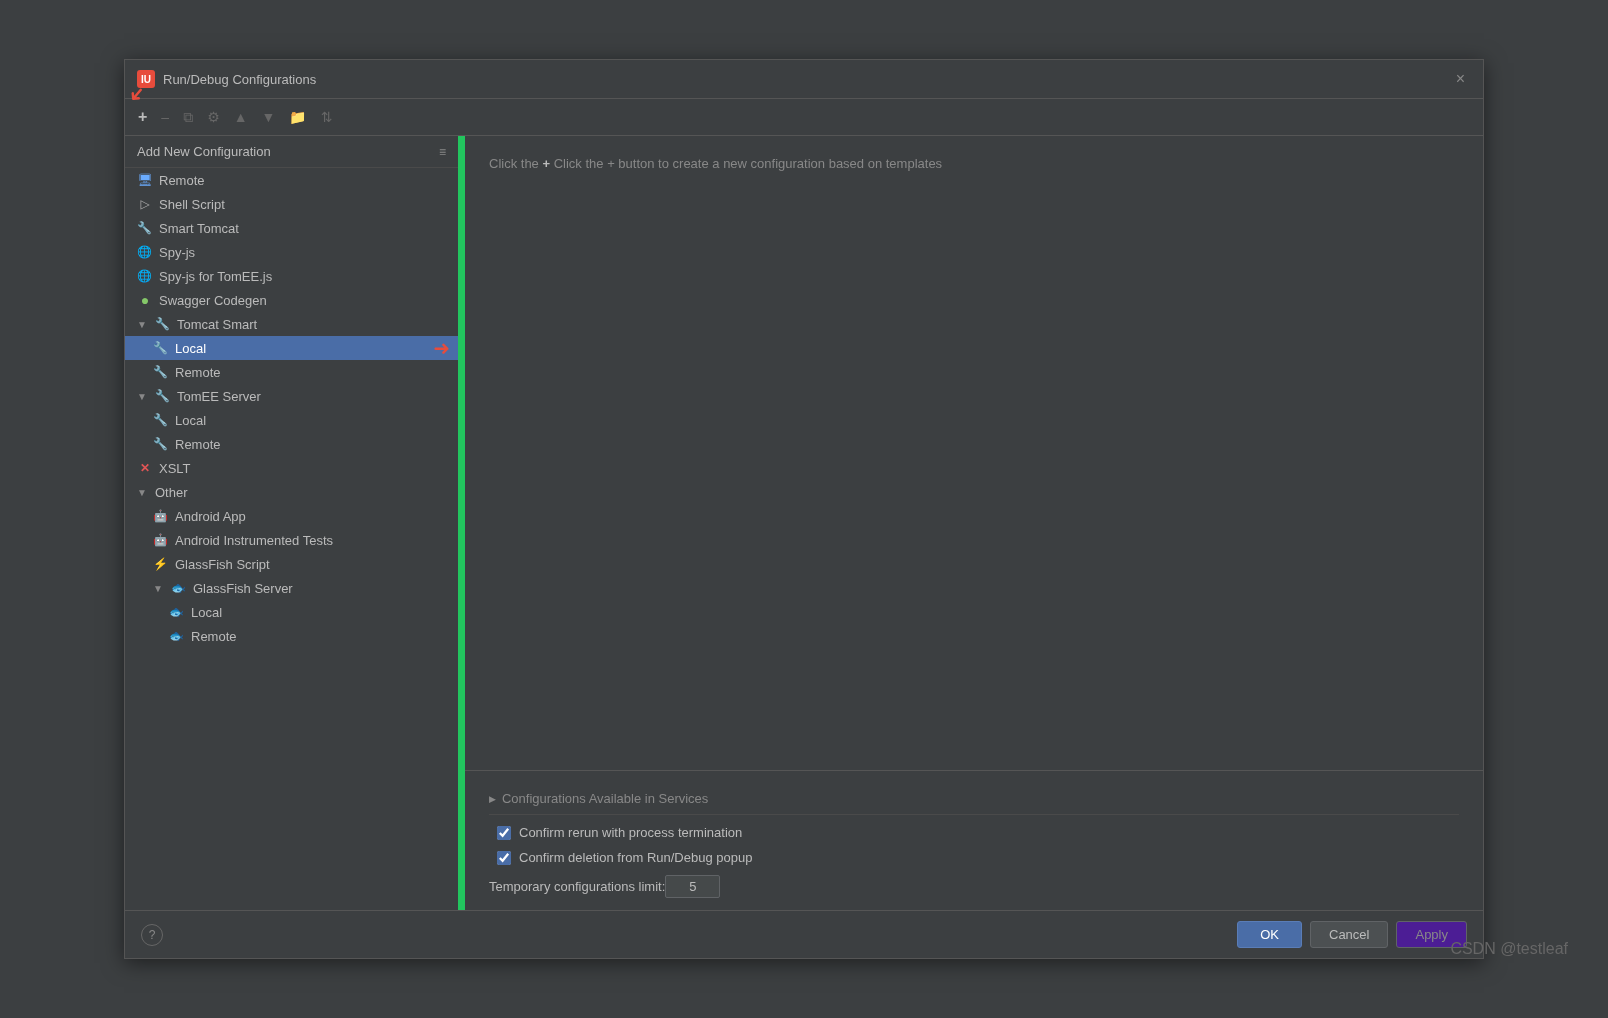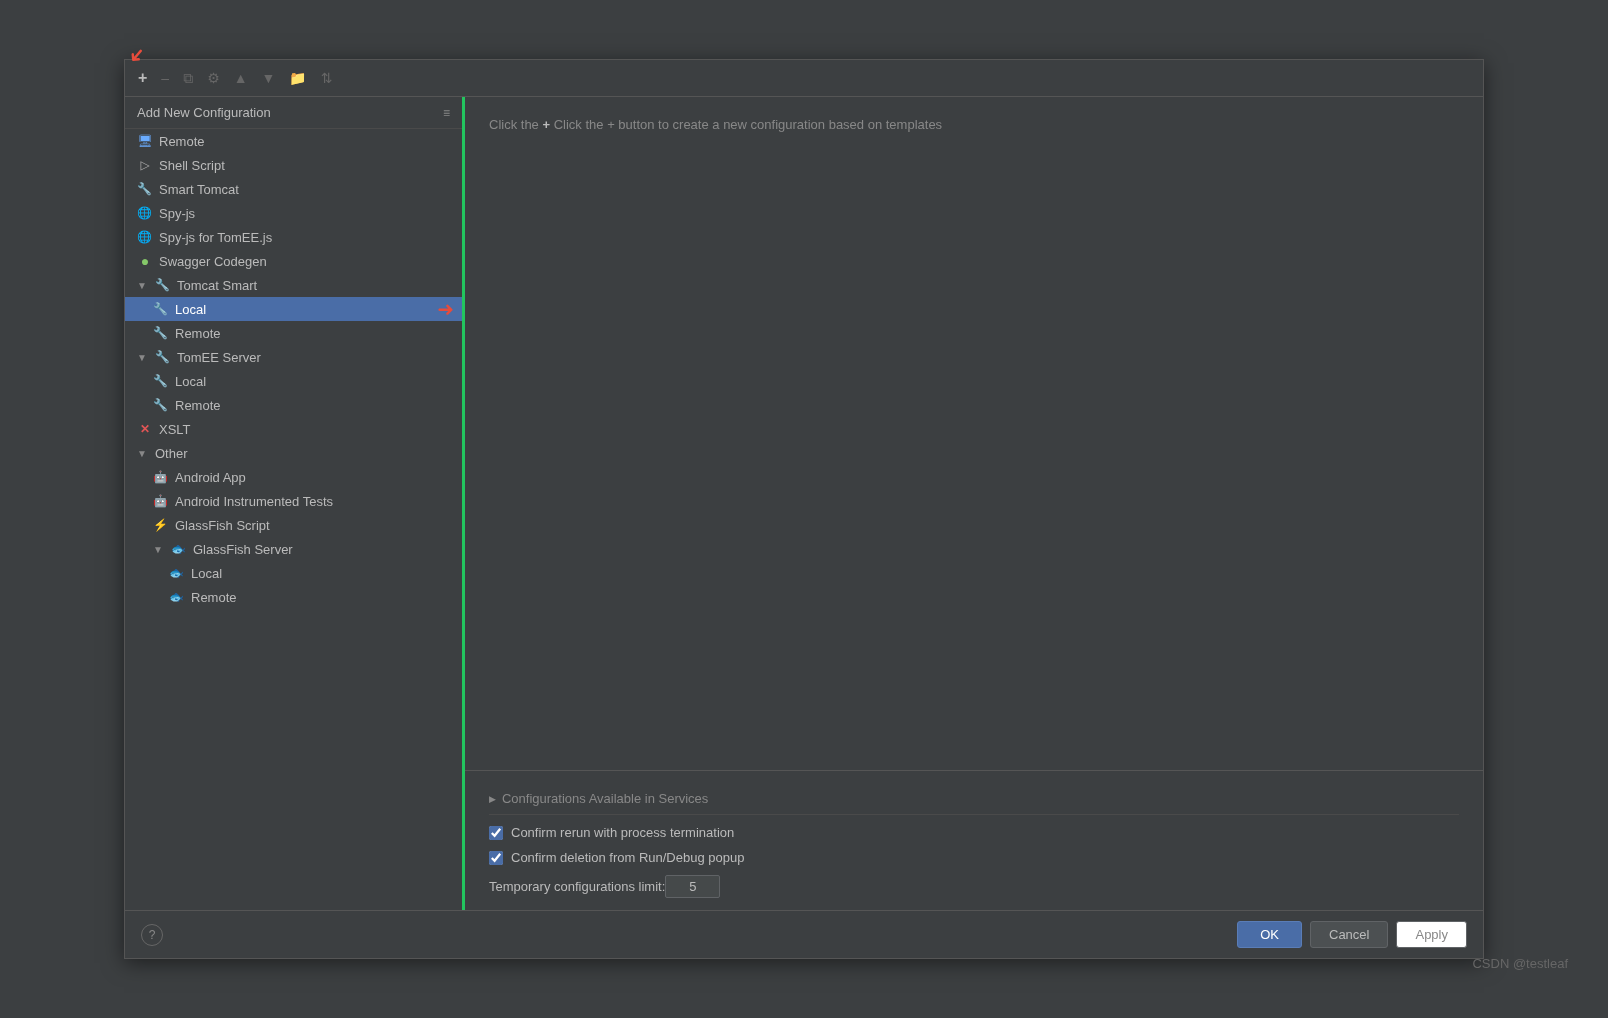--- a/index.html
+++ b/index.html
@@ -83,21 +83,21 @@
     .main-content {
       display: flex;
       flex: 1;
       overflow: hidden;
       border-top: 1px solid #555555;
     }
     .left-panel {
       width: 340px;
       flex-shrink: 0;
       background: #3c3f41;
-      border-right: 3px solid #22c55e;
+      border-right: 7px solid #22c55e;
       display: flex;
       flex-direction: column;
       overflow: hidden;
     }
     .left-panel-header {
       padding: 8px 12px;
       display: flex;
       align-items: center;
       justify-content: space-between;
       border-bottom: 1px solid #4a4a4a;
@@ -198,21 +198,21 @@
       cursor: pointer;
     }
     .expand-triangle {
       font-size: 9px;
       color: #888;
     }
     .checkbox-row {
       display: flex;
       align-items: center;
       gap: 8px;
-      margin: 10px 0 6px 0;
+      margin: 10px 0 6px 8px;
       color: #bbbbbb;
       font-size: 13px;
     }
     .checkbox-row input[type=checkbox] {
       accent-color: #4a6da7;
       width: 14px;
       height: 14px;
     }
     .config-limit-row {
       display: flex;
@@ -273,44 +273,51 @@
     .btn-cancel {
       background: #4c5052;
       border: 1px solid #606366;
       color: #bbbbbb;
       padding: 5px 18px;
       cursor: pointer;
       font-size: 13px;
       border-radius: 3px;
     }
     .btn-apply {
-      background: #ffffff;
+      background: #4c1d95;
       border: 1px solid #606366;
       color: #888;
       padding: 5px 18px;
       cursor: pointer;
       font-size: 13px;
       border-radius: 3px;
     }
     .watermark {
       position: absolute;
-      bottom: 47px;
+      bottom: 60px;
       right: 40px;
       color: #666;
-      font-size: 13px;
+      font-size: 16px;
     }
     .toolbar-relative {
       position: relative;
     }
   </style>
 </head>
 <body>
 
 <div class="dialog">
 
+  <div class="title-bar">
+    <div class="title-bar-left">
+      <div class="app-icon">IU</div>
+      <span class="title-text">Run/Debug Configurations</span>
+    </div>
+    <button class="close-btn">×</button>
+  </div>
 
   <div class="toolbar toolbar-relative">
 
     <div style="position:relative; display:inline-block;">
       <div style="position:absolute; top:-22px; left:-4px; color:#e74c3c; font-size:20px; transform:rotate(130deg); pointer-events:none; z-index:10;">➜</div>
       <button class="toolbar-btn" style="font-size:16px; font-weight:bold;">+</button>
     </div>
     <button class="toolbar-btn disabled">–</button>
     <button class="toolbar-btn disabled">⧉</button>
     <button class="toolbar-btn disabled">⚙</button>

